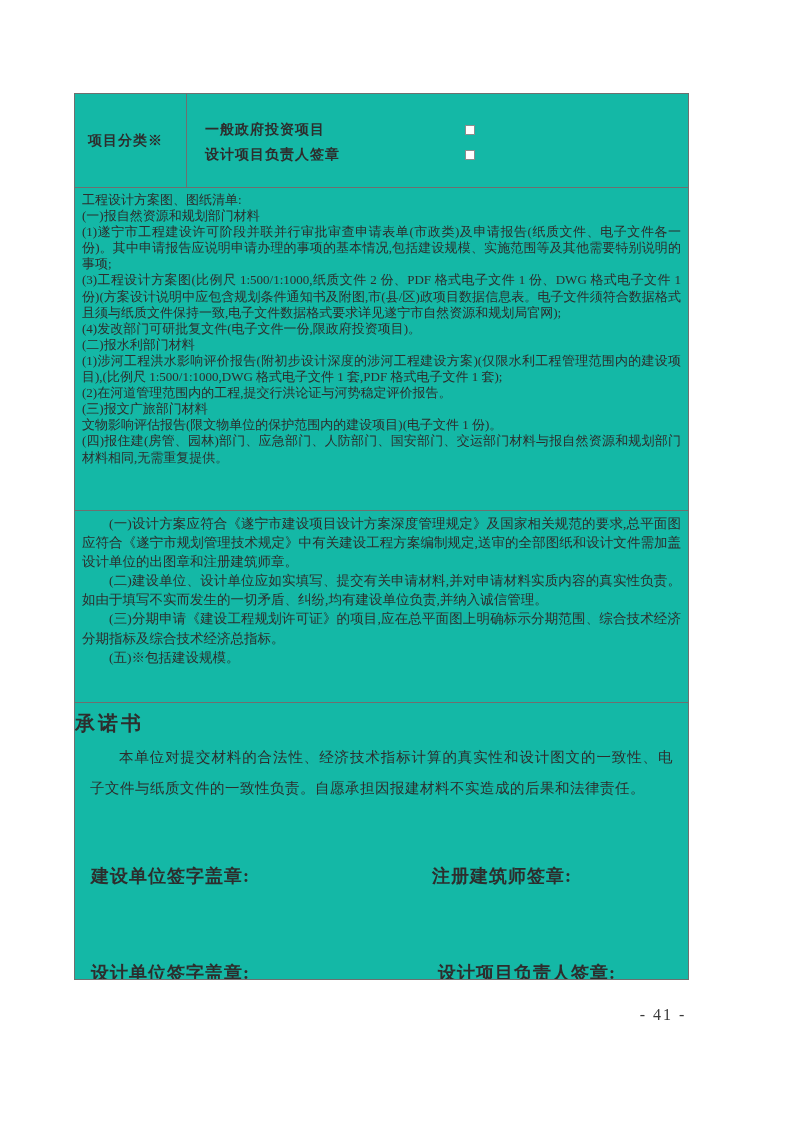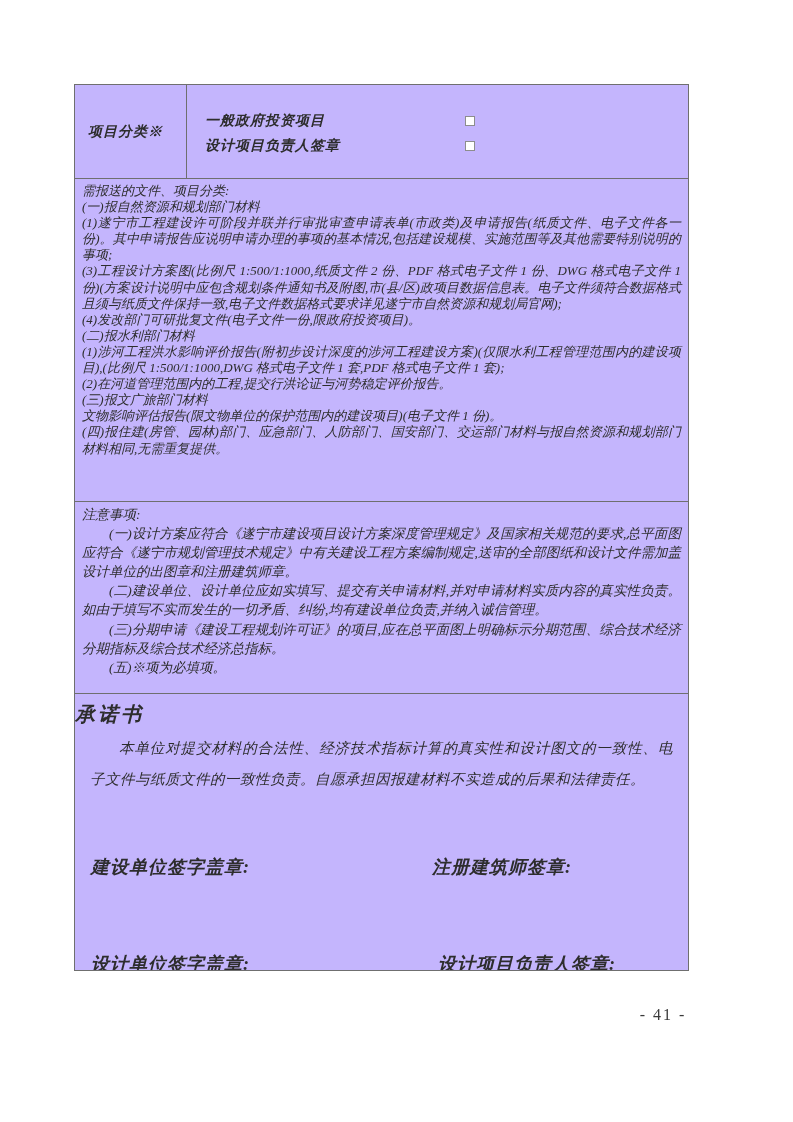--- a/index.html
+++ b/index.html
@@ -5,25 +5,24 @@
   html, body { margin:0; padding:0; }
   body {
     width:793px; height:1122px;
     background:#ffffff;
     position:relative;
     font-family:"Liberation Serif","DejaVu Serif",serif;
     color:#2d2d2d;
     overflow:hidden;
   }
   .form-table {
-    position:absolute; left:74px; top:84px; width:615px;
+    position:absolute; left:74px; top:93px; width:615px;
     border:1px solid #6f6f6f;
     box-sizing:border-box;
-    background:#c4b5fd;
-    font-style:italic;
+    background:#14b8a6;
   }
   .row { box-sizing:border-box; overflow:hidden; }
   .row + .row { border-top:1px solid #6f6f6f; }
 
   
   .row-classification { height:93px; display:flex; }
   .cell-label {
     width:112px; flex:0 0 112px;
     border-right:1px solid #6f6f6f;
     display:flex; align-items:center;
@@ -89,39 +88,38 @@
         <span class="checkbox"></span>
       </div>
       <div class="option">
         <span>设计项目负责人签章</span>
         <span class="checkbox"></span>
       </div>
     </div>
   </div>
 
   <div class="row row-documents">
-    <p>需报送的文件、项目分类:</p>
+    <p>工程设计方案图、图纸清单:</p>
     <p>(一)报自然资源和规划部门材料</p>
     <p>(1)遂宁市工程建设许可阶段并联并行审批审查申请表单(市政类)及申请报告(纸质文件、电子文件各一份)。其中申请报告应说明申请办理的事项的基本情况,包括建设规模、实施范围等及其他需要特别说明的事项;</p>
     <p>(3)工程设计方案图(比例尺 1:500/1:1000,纸质文件 2 份、PDF 格式电子文件 1 份、DWG 格式电子文件 1 份)(方案设计说明中应包含规划条件通知书及附图,市(县/区)政项目数据信息表。电子文件须符合数据格式且须与纸质文件保持一致,电子文件数据格式要求详见遂宁市自然资源和规划局官网);</p>
     <p>(4)发改部门可研批复文件(电子文件一份,限政府投资项目)。</p>
     <p>(二)报水利部门材料</p>
     <p>(1)涉河工程洪水影响评价报告(附初步设计深度的涉河工程建设方案)(仅限水利工程管理范围内的建设项目),(比例尺 1:500/1:1000,DWG 格式电子文件 1 套,PDF 格式电子文件 1 套);</p>
     <p>(2)在河道管理范围内的工程,提交行洪论证与河势稳定评价报告。</p>
     <p>(三)报文广旅部门材料</p>
     <p>文物影响评估报告(限文物单位的保护范围内的建设项目)(电子文件 1 份)。</p>
     <p>(四)报住建(房管、园林)部门、应急部门、人防部门、国安部门、交运部门材料与报自然资源和规划部门材料相同,无需重复提供。</p>
   </div>
 
   <div class="row row-notes">
-    <p>注意事项:</p>
     <p class="note-item">(一)设计方案应符合《遂宁市建设项目设计方案深度管理规定》及国家相关规范的要求,总平面图应符合《遂宁市规划管理技术规定》中有关建设工程方案编制规定,送审的全部图纸和设计文件需加盖设计单位的出图章和注册建筑师章。</p>
     <p class="note-item">(二)建设单位、设计单位应如实填写、提交有关申请材料,并对申请材料实质内容的真实性负责。如由于填写不实而发生的一切矛盾、纠纷,均有建设单位负责,并纳入诚信管理。</p>
     <p class="note-item">(三)分期申请《建设工程规划许可证》的项目,应在总平面图上明确标示分期范围、综合技术经济分期指标及综合技术经济总指标。</p>
-    <p class="note-item">(五)※项为必填项。</p>
+    <p class="note-item">(五)※包括建设规模。</p>
   </div>
 
   <div class="row row-commitment">
     <div class="commit-title">承诺书</div>
     <p class="commit-body">本单位对提交材料的合法性、经济技术指标计算的真实性和设计图文的一致性、电子文件与纸质文件的一致性负责。自愿承担因报建材料不实造成的后果和法律责任。</p>
 
     <div class="sig-row sig-row-1">
       <span>建设单位签字盖章:</span>
       <span class="sig-right sig-right-1">注册建筑师签章:</span>
     </div>

